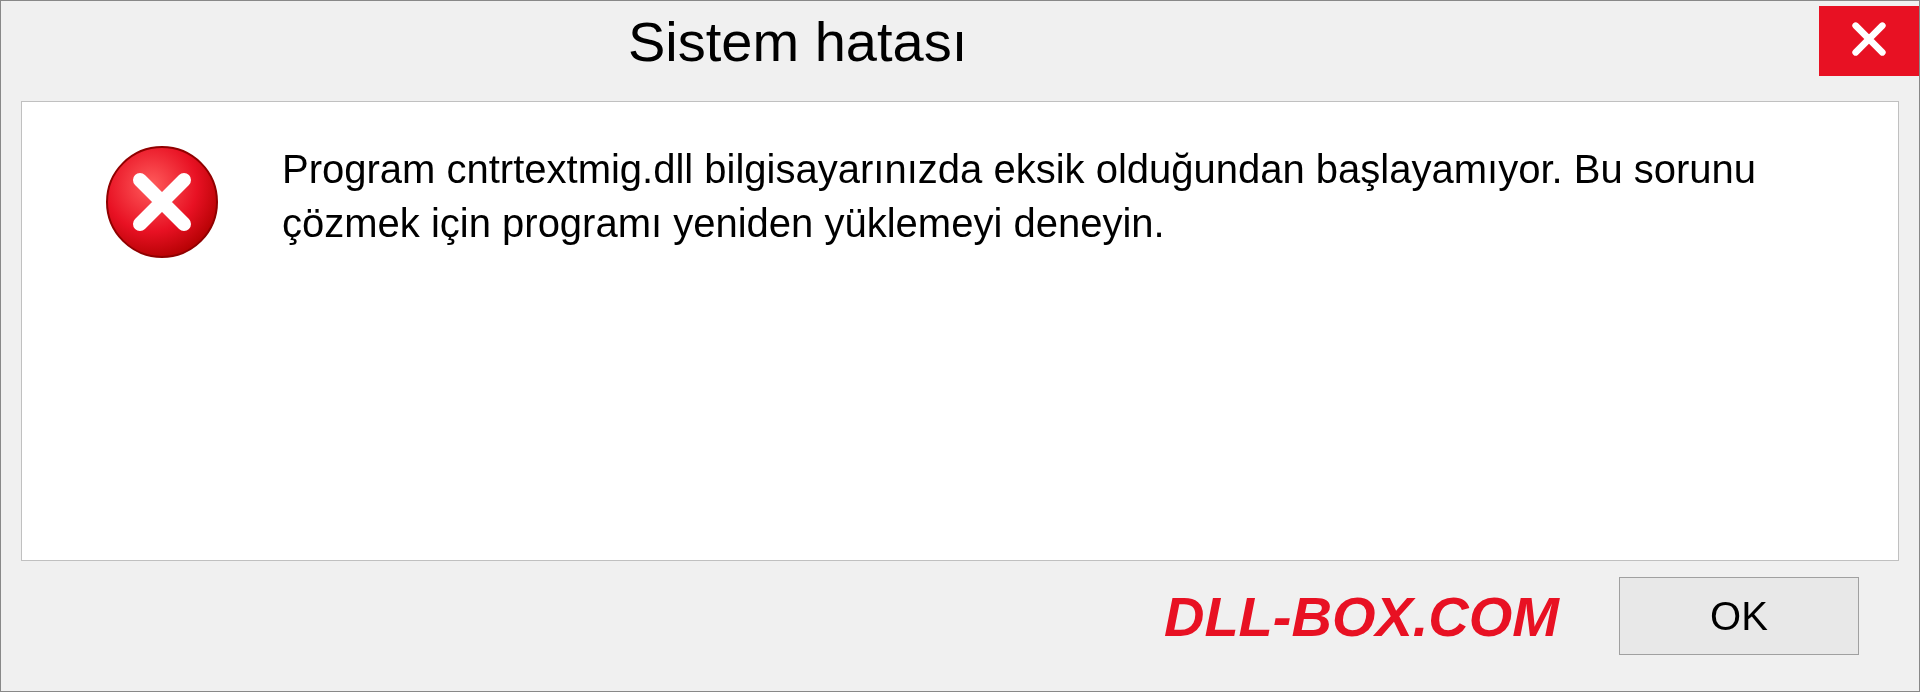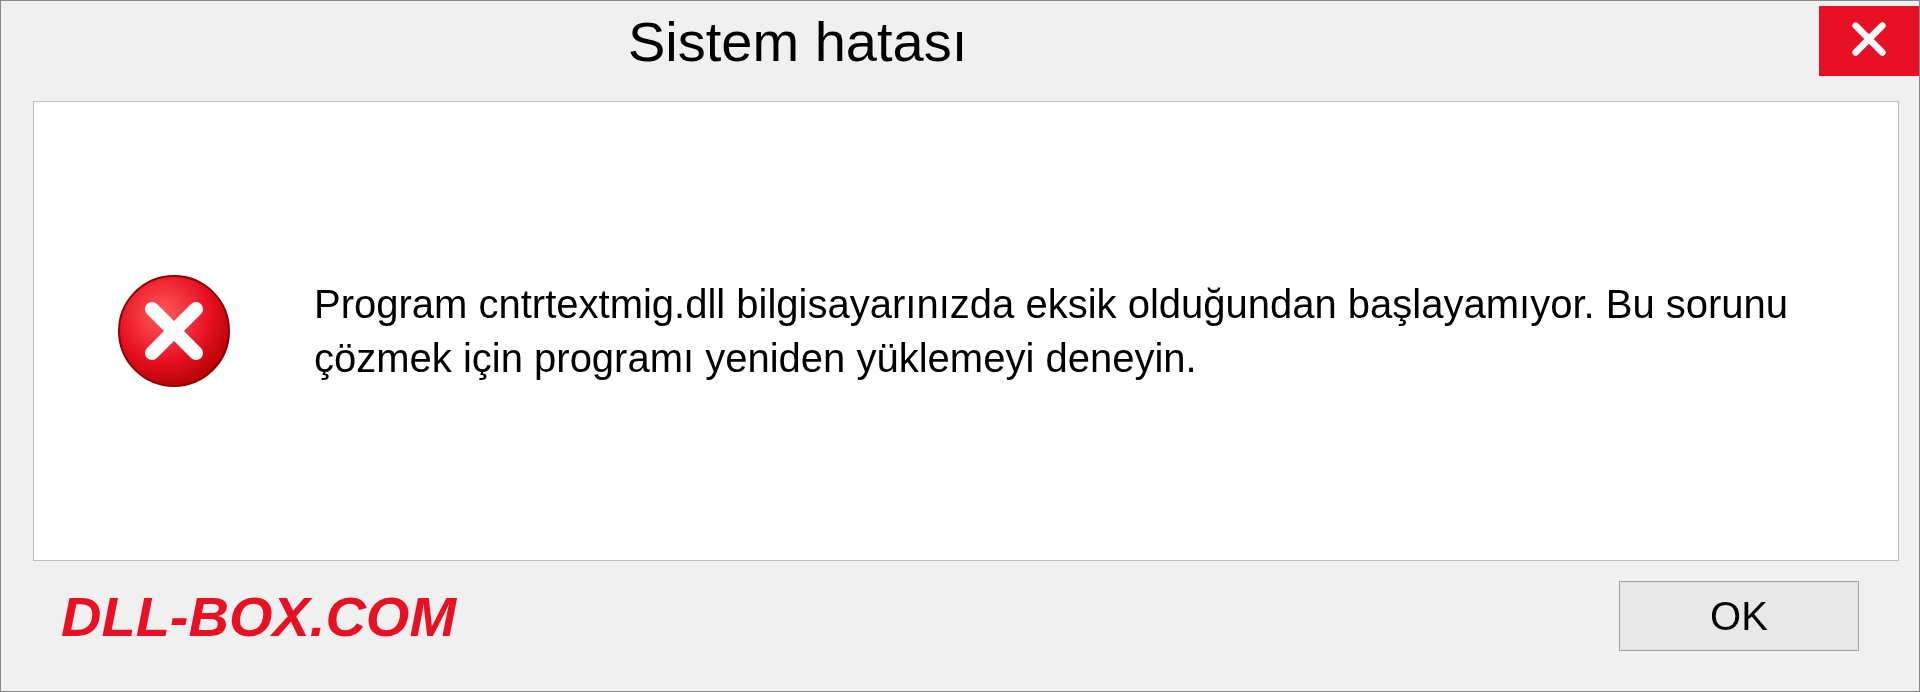--- a/index.html
+++ b/index.html
@@ -49,24 +49,22 @@
       flex: 1;
       padding: 20px;
       display: flex;
       flex-direction: column;
     }
     .message-panel {
       flex: 1;
       background: #fff;
       border: 1px solid #c0c0c0;
       display: flex;
-      align-items: center;
       padding: 40px 60px 40px 80px;
-      gap: 80px;
-      margin-left: 12px;
+      gap: 60px;
     }
     .error-icon-wrapper {
       flex-shrink: 0;
     }
     .error-icon {
       width: 120px;
       height: 120px;
       display: flex;
       align-items: center;
       justify-content: center;
@@ -74,35 +72,35 @@
     .message-text {
       font-size: 40px;
       color: #000;
       line-height: 1.35;
       font-weight: 400;
     }
     .footer {
       height: 110px;
       display: flex;
       align-items: center;
-      justify-content: space-between;
+      justify-content: flex-end;
       padding: 18px 40px;
       gap: 60px;
     }
     .watermark {
       font-size: 56px;
       font-weight: 900;
       font-style: italic;
       color: #e81123;
       letter-spacing: 0px;
       font-family: Arial, sans-serif;
     }
     .ok-btn {
       width: 240px;
-      height: 70px;
+      height: 78px;
       background: #e8e8e8;
       border: 1px solid #a0a0a0;
       font-size: 40px;
       color: #000;
       display: flex;
       align-items: center;
       justify-content: center;
       cursor: pointer;
       font-family: "Segoe UI", Tahoma, Arial, sans-serif;
     }

